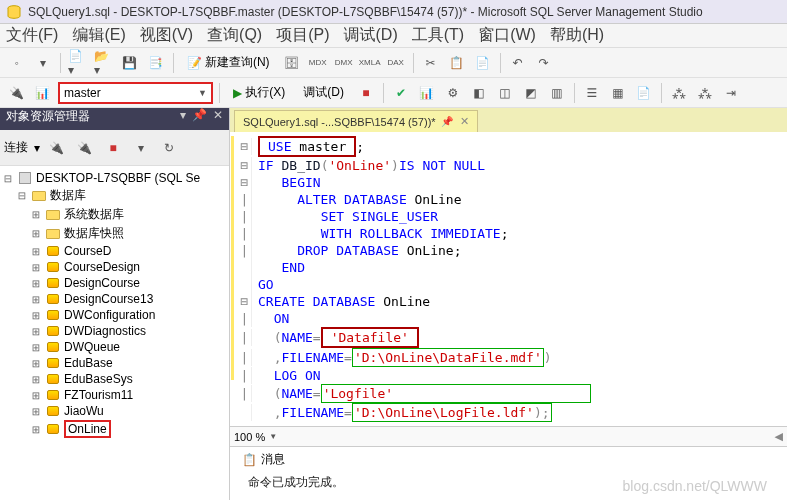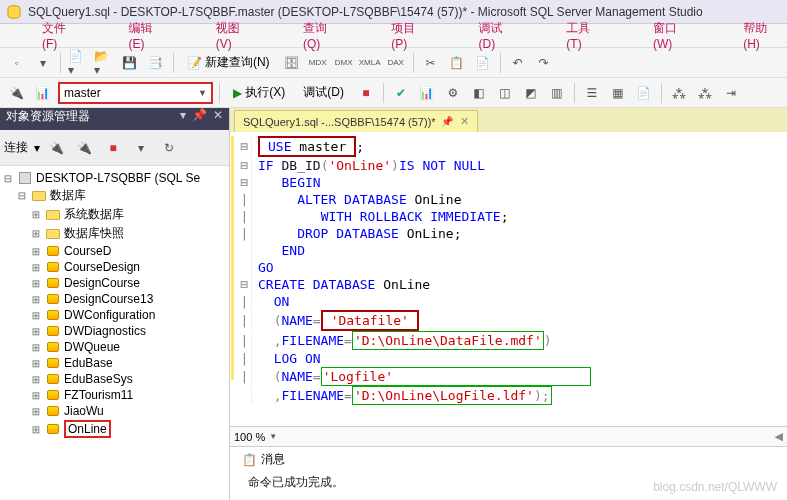--- a/index.html
+++ b/index.html
@@ -5,21 +5,21 @@
   * { box-sizing: border-box; margin: 0; padding: 0; }
   body { font-family: "Microsoft YaHei", Tahoma, sans-serif; font-size: 12px; background: #fff; width: 787px; height: 500px; overflow: hidden; color: #000; }
   
   
   .titlebar { height: 24px; background: #e8e6f3; display: flex; align-items: center; padding: 0 6px; border-bottom: 1px solid #ccc; }
   .titlebar .logo { width: 16px; height: 16px; margin-right: 6px; }
   .titlebar .title { color: #333; font-size: 12px; }
   
   
   .menubar { height: 24px; background: #f5f5f5; display: flex; align-items: center; padding: 0 6px; gap: 14px; border-bottom: 1px solid #ddd; }
-  .menubar span { font-size: 12px; color: #be185d; cursor: default; margin-left: 36px; }
+  .menubar span { font-size: 16px; color: #404040; cursor: default; }
   
   
   .toolbar { height: 30px; background: #f5f5f5; display: flex; align-items: center; padding: 0 6px; gap: 4px; border-bottom: 1px solid #e0e0e0; }
   .tb-btn { width: 22px; height: 22px; display: inline-flex; align-items: center; justify-content: center; color: #555; border: 1px solid transparent; }
   .sep { width: 1px; height: 20px; background: #ccc; margin: 0 2px; }
   .dropdown-combo { width: 155px; height: 22px; border: 2px solid #d22; display: flex; align-items: center; padding: 0 4px; background: #fff; justify-content: space-between; }
   .dropdown-combo .arrow { font-size: 9px; color: #555; }
   .btn-text { display: inline-flex; align-items: center; gap: 3px; padding: 0 6px; height: 22px; border: 1px solid transparent; }
   
   
@@ -56,21 +56,21 @@
   .fn { color: #0f172a; text-align: center; }
   .op { color: #888; }
   .box-red { border: 2px solid #a00; display: inline-block; padding: 0 8px; }
   .box-green { border: 1.5px solid #0a0; display: inline-block; padding: 0 1px; }
   
   .zoom-bar { height: 20px; border-top: 1px solid #ccc; display: flex; align-items: center; padding: 0 4px; gap: 4px; font-size: 11px; background: #f9f9f9; }
   
   .messages { height: 54px; border-top: 1px solid #ccc; padding: 2px 6px; font-size: 12px; }
   .msg-tab { display: inline-flex; align-items: center; gap: 4px; padding: 2px 6px; }
   .msg-body { padding: 4px 12px; color: #222; }
-  .watermark { position: absolute; right: 10px; bottom: 6px; font-size: 12px; color: #ccc; }
+  .watermark { position: absolute; right: 20px; bottom: 6px; font-size: 14px; color: #ccc; }
 </style>
 </head>
 <body>
 
 <div class="titlebar">
   <span class="logo">
     <svg viewBox="0 0 16 16" width="16" height="16">
         <ellipse cx="8" cy="4" rx="6" ry="2.3" fill="#ffd54a" stroke="#c9a200"></ellipse>
         <path d="M2 4v8c0 1.3 2.7 2.3 6 2.3s6-1 6-2.3V4" fill="#ffd54a" stroke="#c9a200"></path>
       </svg>
@@ -291,20 +291,21 @@
         <span class="pin">📌</span>
         <span class="close">✕</span>
       </div>
     </div>
     <div class="code">
       <div class="margin-bar"></div>
 <div class="code-line"><span class="gutter">⊟</span><span class="box-red"><span class="kw">USE</span><span> master</span></span>;</div>
 <div class="code-line"><span class="gutter">⊟</span><span class="kw">IF</span><span class="fn"> DB_ID</span><span class="op">(</span><span class="str">'OnLine'</span><span class="op">)</span><span class="kw">IS NOT NULL</span></div>
 <div class="code-line"><span class="gutter">⊟</span>   <span class="kw">BEGIN</span></div>
 <div class="code-line"><span class="gutter">|</span>     <span class="kw">ALTER DATABASE</span><span> OnLine</span></div>
+<div class="code-line"><span class="gutter">|</span>        <span class="kw">SET SINGLE_USER</span></div>
 <div class="code-line"><span class="gutter">|</span>        <span class="kw">WITH ROLLBACK IMMEDIATE</span>;</div>
 <div class="code-line"><span class="gutter">|</span>     <span class="kw">DROP DATABASE</span><span> OnLine</span>;</div>
 <div class="code-line"><span class="gutter"> </span>   <span class="kw">END</span></div>
 <div class="code-line"><span class="gutter"> </span><span class="kw">GO</span></div>
 <div class="code-line"><span class="gutter">⊟</span><span class="kw">CREATE DATABASE</span><span> OnLine</span></div>
 <div class="code-line"><span class="gutter">|</span>  <span class="kw">ON</span></div>
 <div class="code-line"><span class="gutter">|</span>  <span class="op">(</span><span class="kw">NAME</span><span class="op">=</span><span class="box-red"><span class="str">'Datafile'</span></span></div>
 <div class="code-line"><span class="gutter">|</span>  <span class="op">,</span><span class="kw">FILENAME</span><span class="op">=</span><span class="box-green"><span class="str">'D:\OnLine\DataFile.mdf'</span></span><span class="op">)</span></div>
 <div class="code-line"><span class="gutter">|</span>  <span class="kw">LOG ON</span></div>
 <div class="code-line"><span class="gutter">|</span>  <span class="op">(</span><span class="kw">NAME</span><span class="op">=</span><span class="box-green"><span class="str">'Logfile'</span>                         </span></div>

